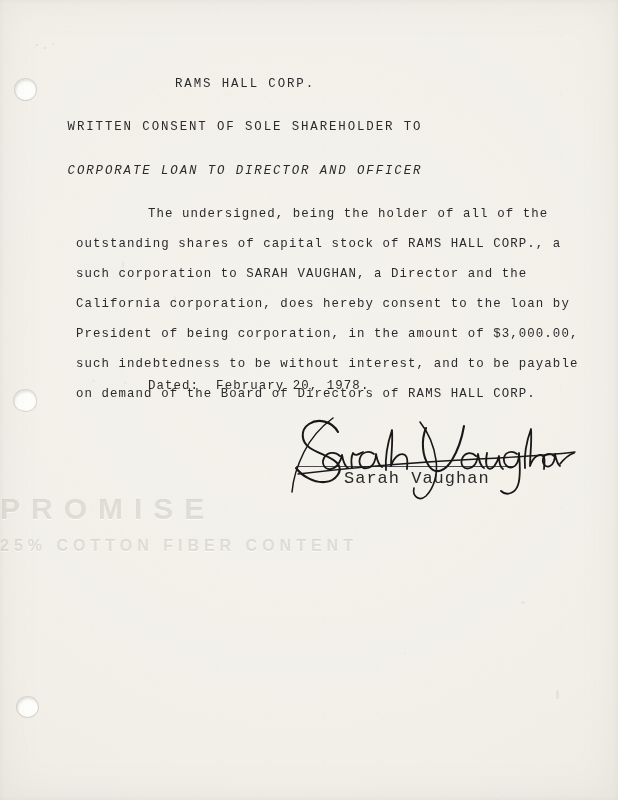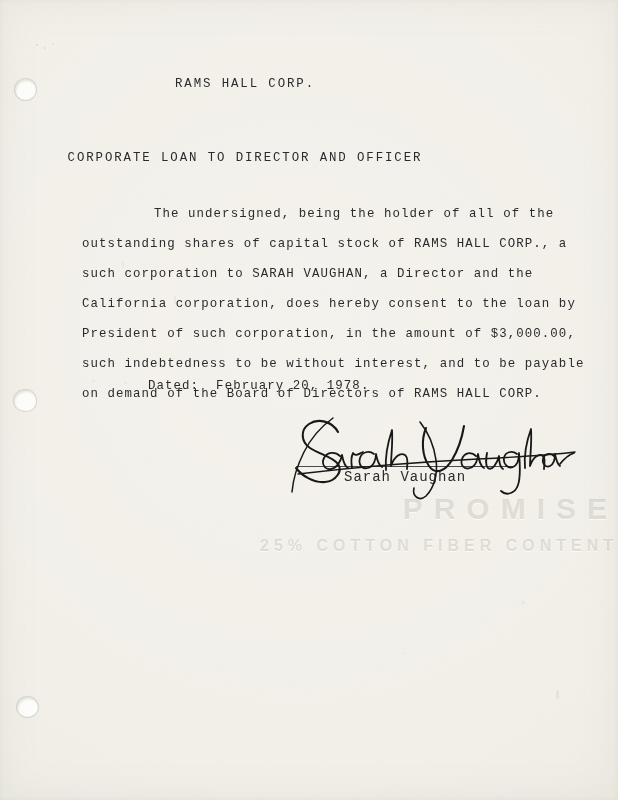--- a/index.html
+++ b/index.html
@@ -71,23 +71,23 @@
     text-align: center;
     color: #2b2b2c;
     font-size: 12.4px;
     letter-spacing: 1.9px;
     white-space: pre;
     line-height: 1;
     margin-bottom: 0;
   }
   .heading-line.l1 { top: 0px; }
   .heading-line.l2 { top: 31px; }
-  .heading-line.l3 { top: 62px; }
-
-  .body-block { position: absolute; left: 76px; top: 208px; margin-left: 6px; }
+  .heading-line.l3 { top: 62px; font-style: italic; }
+
+  .body-block { position: absolute; left: 76px; top: 208px; }
   .body-line {
     color: #2b2b2c;
     font-size: 12.4px;
     letter-spacing: 1.08px;
     white-space: pre;
     line-height: 1;
     height: 30px;
   }
   .body-line.indent { padding-left: 72px; }
 
@@ -109,41 +109,41 @@
     top: 466px;
     width: 219px;
     height: 1px;
     background: #4a4a4c;
   }
   .sig-typed {
     position: absolute;
     left: 344px;
     top: 470px;
     color: #2b2b2c;
-    font-size: 14px;
+    font-size: 17px;
     letter-spacing: 1.0px;
     white-space: pre;
     line-height: 1;
   }
   .sig-ink {
     position: absolute;
     left: 278px;
     top: 412px;
     width: 300px;
     height: 90px;
     pointer-events: none;
   }
 
   
   .watermark {
     position: absolute;
     left: 0;
     top: 494px;
     width: 618px;
-    text-align: right;
+    text-align: left;
     pointer-events: none;
     user-select: none;
   }
   .wm-line {
     color: rgba(186,180,166,.42);
     text-shadow: 0 1px 0 rgba(255,255,255,.65);
     font-family: "Liberation Sans", sans-serif;
     font-weight: 700;
     white-space: pre;
     line-height: 1;
@@ -181,29 +181,30 @@
   <div class="speck" style="left:556px; top:690px; width:3px; height:9px; opacity:.30; border-radius:1px;"></div>
   <div class="speck" style="left:521px; top:601px; width:4px; height:3px; opacity:.22;"></div>
   <div class="speck" style="left:404px; top:652px; width:2px; height:2px; opacity:.20;"></div>
 
   <div class="punch-hole" style="left:15px; top:79px; width:21px; height:21px;"></div>
   <div class="punch-hole torn" style="left:14px; top:390px; width:22px; height:21px;"></div>
   <div class="punch-hole" style="left:17px; top:697px; width:21px; height:20px;"></div>
 
   <div class="heading-block">
     <div class="heading-line l1">RAMS HALL CORP.</div>
+    <div class="heading-line l2">WRITTEN CONSENT OF SOLE SHAREHOLDER TO</div>
     <div class="heading-line l3">CORPORATE LOAN TO DIRECTOR AND OFFICER</div>
   </div>
 
   <div class="body-block">
     <div class="body-line indent">The undersigned, being the holder of all of the</div>
     <div class="body-line">outstanding shares of capital stock of RAMS HALL CORP., a</div>
     <div class="body-line">such corporation to SARAH VAUGHAN, a Director and the</div>
     <div class="body-line">California corporation, does hereby consent to the loan by</div>
-    <div class="body-line">President of such corporation, in the amount of $3,000.00,</div>
+    <div class="body-line">President of being corporation, in the amount of $3,000.00,</div>
     <div class="body-line">such indebtedness to be without interest, and to be payable</div>
     <div class="body-line">on demand of the Board of Directors of RAMS HALL CORP.</div>
   </div>
 
   <div class="dated-line">Dated:  February 20, 1978.</div>
 
   <div class="sig-rule"></div>
   <div class="sig-typed">Sarah Vaughan</div>
 
   <svg class="sig-ink" viewBox="0 0 300 90" xmlns="http://www.w3.org/2000/svg">

